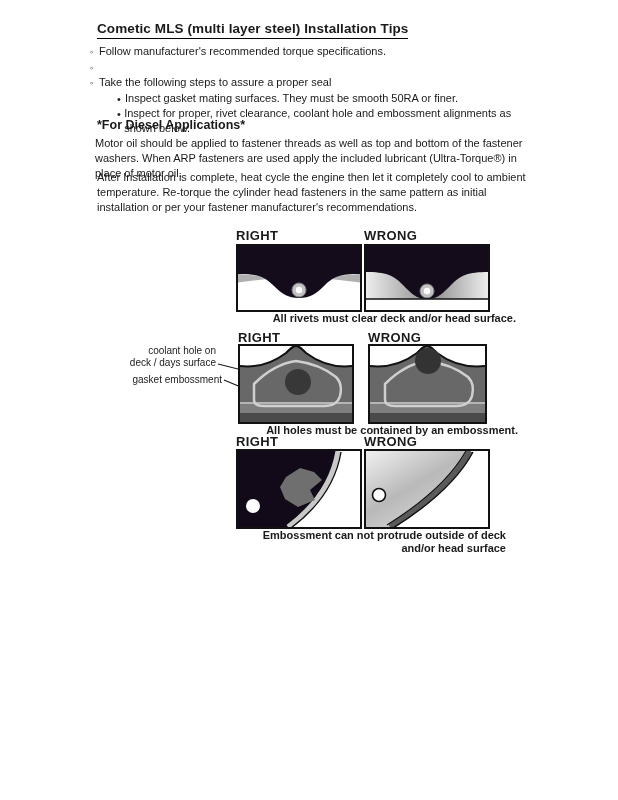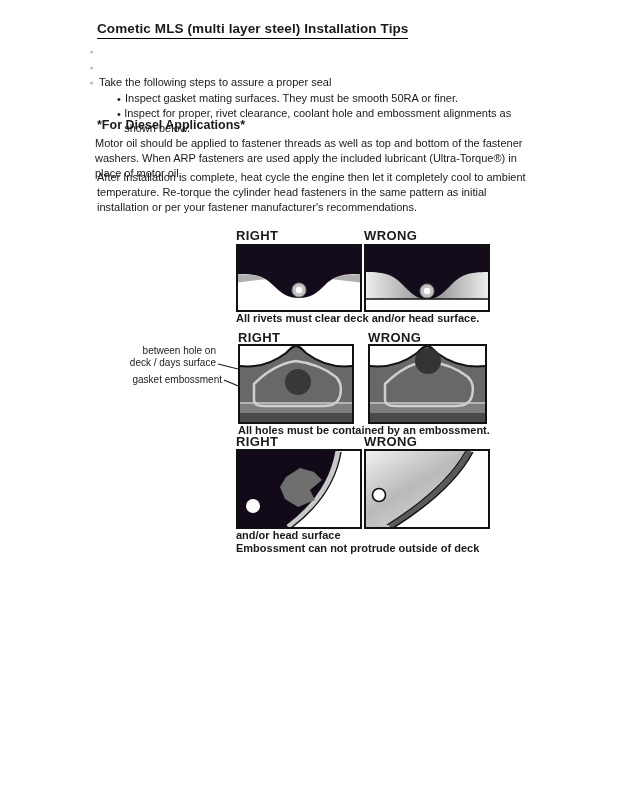--- a/index.html
+++ b/index.html
@@ -17,21 +17,21 @@
   .tip-sub .marker { width:8px; font-size:11px; }
 
   .diesel-heading { position:absolute; left:97px; top:118px; font-size:12.5px; font-weight:700; }
   .diesel-p1 { position:absolute; left:95px; top:136px; width:432px; font-size:11px; line-height:15px; }
   .diesel-p2 { position:absolute; left:97px; top:170px; width:432px; font-size:11px; line-height:15px; }
   .diesel-note { position:absolute; left:97px; top:211px; width:432px; font-size:11px; }
 
   .dlabel { position:absolute; font-size:13px; font-weight:700; letter-spacing:.4px; text-align:left; }
   .dbox { position:absolute; border:2px solid #111; background:#fff; }
   .dbox svg { display:block; }
-  .caption { position:absolute; font-size:11px; font-weight:700; line-height:13px; }
+  .caption { position:absolute; font-size:11px; font-weight:700; line-height:13px;text-align:right; }
 
   .ann { position:absolute; font-size:10px; line-height:11.5px; text-align:right; }
   .ann-lines { position:absolute; left:0; top:0; width:618px; height:800px; pointer-events:none; }
 
   .disclaimer { position:absolute; left:97px; top:572px; width:428px; font-size:6px;
                 line-height:7.3px; color:#222; }
   .disclaimer .dc-head { font-weight:700; margin-bottom:7px; }
   .disclaimer p { margin:0 0 7px 0; }
   .disclaimer p.tight { margin:0; }
 
@@ -40,20 +40,21 @@
 </head>
 <body>
 
 <div class="page">
 
   <div class="title">Cometic MLS (multi layer steel) Installation Tips</div>
 
   <div class="tips">
     <div class="tip-row">
       <span class="marker">◦</span>
+      <span>Follow manufacturer's recommended torque specifications.</span>
     </div>
     <div class="tip-row">
       <span class="marker">◦</span>
     </div>
     <div class="tip-row">
       <span class="marker">◦</span>
       <span>Take the following steps to assure a proper seal</span>
     </div>
     <div class="tip-row tip-sub">
       <span class="marker">•</span>
@@ -102,21 +103,21 @@
       <line x1="0" y1="53" x2="122" y2="53" stroke="#111" stroke-width="1.6"></line>
     </svg>
   </div>
 
   <div class="caption" style="left:236px; top:312px; width:280px;">All rivets must clear deck and/or head surface.</div>
 
   <div class="dlabel" style="left:238px; top:330px; width:116px;">RIGHT</div>
   <div class="dlabel" style="left:368px; top:330px; width:119px;">WRONG</div>
 
   <div class="ann" style="left:110px; top:345px; width:106px;">
-    <div>between hole on</div>
+    <div>coolant hole on</div>
     <div>deck / days surface</div>
   </div>
   <div class="ann" style="left:110px; top:374px; width:112px;">
     <div>gasket embossment</div>
   </div>
 
   <svg class="ann-lines">
     <line x1="218" y1="364" x2="294" y2="383" stroke="#1a1a1a" stroke-width="1.2"></line>
     <line x1="224" y1="380" x2="262" y2="396" stroke="#1a1a1a" stroke-width="1.2"></line>
   </svg>
@@ -175,22 +176,22 @@
       <rect x="0" y="0" width="122" height="76" fill="#ffffff"></rect>
       <path d="M0,0 H104 C88,30 56,56 24,76 L0,76 Z" fill="url(#bandGrad)"></path>
       <path d="M104,0 C88,30 56,56 24,76" fill="none" stroke="#5a5a5a" stroke-width="6"></path>
       <path d="M107,1 C91,31 59,57 27,77" fill="none" stroke="#111" stroke-width="1.4"></path>
       <path d="M101,-2 C85,28 53,54 21,74" fill="none" stroke="#111" stroke-width="1.2"></path>
       <circle cx="13" cy="44" r="6.5" fill="#ffffff" stroke="#111" stroke-width="1.6"></circle>
     </svg>
   </div>
 
   <div class="caption" style="left:236px; top:529px; width:270px;">
+    <div>Embossment can not protrude outside of deck</div>
     <div>and/or head surface</div>
-    <div>Embossment can not protrude outside of deck</div>
   </div>
 
   <div class="disclaimer">
     <div class="dc-head">Warranty Disclaimer*</div>
     <p>Due to the nature of performance applications, the parts in this catalog are sold without any express warranty or any implied warranty of merchantability or fitness for a particular purpose.  Cometic Gasket Inc., shall not, under any circumstances, be liable for any special, incidental or consequential damages, including, person, party or property, but not limited to, damage, or loss of property or equipment, loss of profits or revenue, cost of purchased or replacement goods, or claims of customers of the purchase, which may arise and/or result from sale, instillation or use of these parts.  Installation of these parts could adversely affect the motor manufacturers warranty coverage.</p>
     <p class="tight">VENUE-The agreed upon venue, in the event of dispute whatsoever between the parties, whether instituted by either party, including, but not limited to, contract terms, payment terms, delivery, type, defects, sufficiency of product, shall be the Court of Common Pleas, Lake County, Ohio or the Painesville Municipal Court, Lake County, Ohio, depending on the amount in controversy.</p>
     <p>This agreement shall be governed by and construed under the laws of the State of Ohio.</p>
     <p>All prices and terms are subject to change without notice.</p>
     <p>Terms COD- Secured with a completed dealer/jobber application on File, COD-Company check with a current credit card number on file.  Open accounts may be established by well rated firms.  A credit application is available upon request.  Open accounts are due payable Net 30 days from date of invoice.  No statement will be sent.  If an account becomes 60 or more days past due, it is subject to being placed on credit hold.  No orders will be shipped or new orders accepted until past due balance is paid.  If an account becomes 90 or more days past due, it is subject to being placed for collections.  All costs of collection are the responsibility of the customer, including attorney fees, court costs, and other expenses of litigation.</p>
     <p>Returns- Authorized (RGA) must be obtained in advance on all returns.  A packing slip or invoice number must accompany the merchandise.  No returns after 30 days from invoice date.  All returns are subject to a 25% restocking charge.  All custom designed and custom manufactured gaskets are non-returnable.</p>

